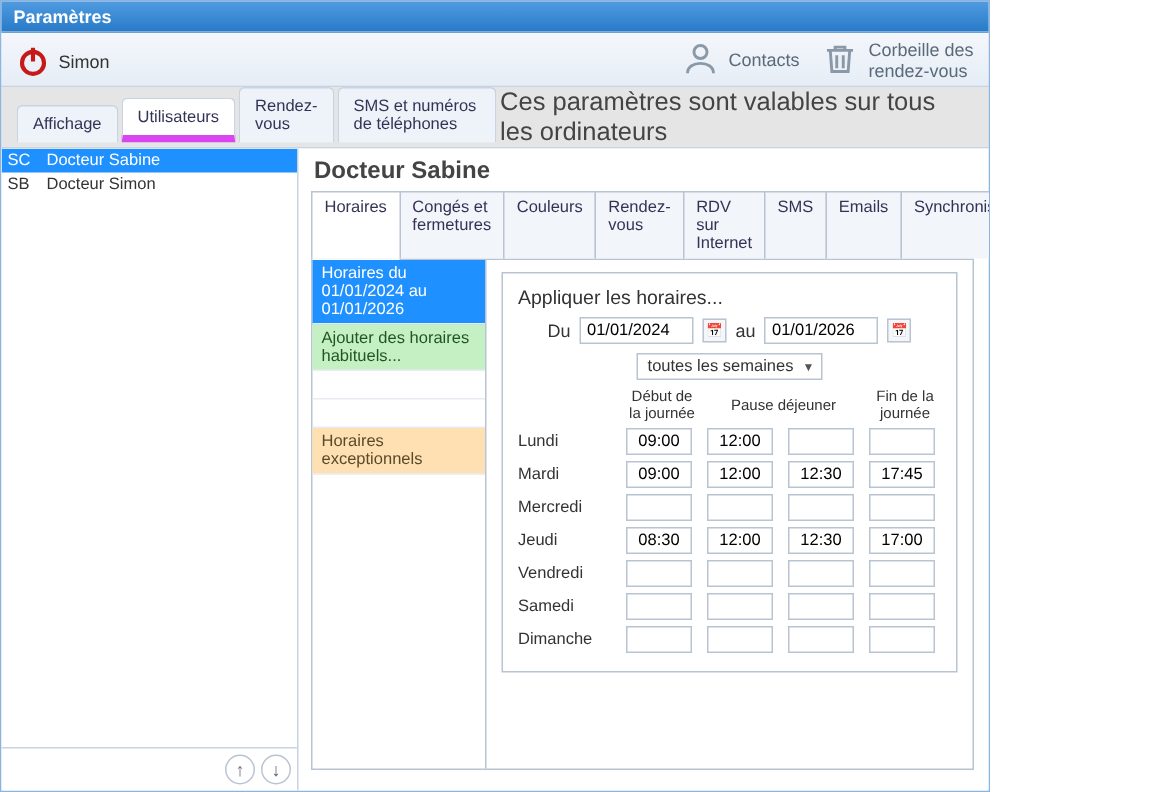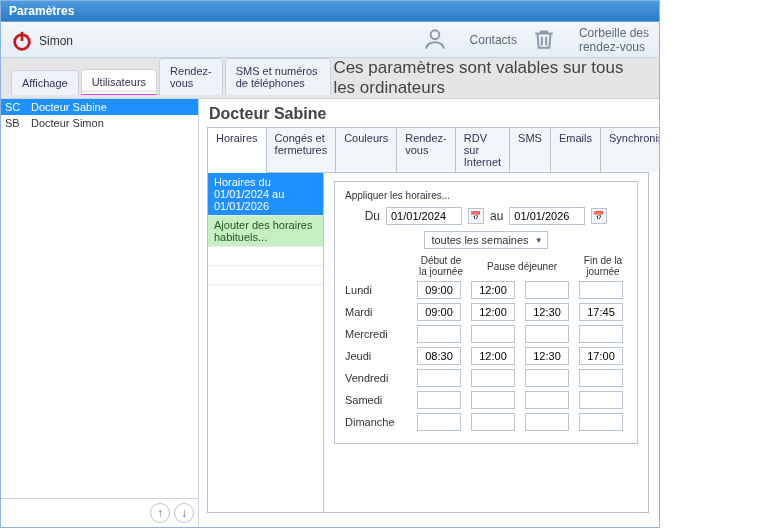--- a/index.html
+++ b/index.html
@@ -32,21 +32,21 @@
     justify-content: space-between;
     padding: 4px 10px 2px 10px;
     background: linear-gradient(#f4f7fb, #e6edf6);
     border-bottom: 1px solid #c8d4e2;
   }
   .toolbar-left { display: flex; align-items: center; gap: 6px; }
   .power-icon { width: 22px; height: 22px; }
   .power-icon svg { display: block; }
   .close-label { color: #333; }
   .toolbar-right { display: flex; gap: 14px; align-items: center; }
-  .tool-btn { display: flex; align-items: center; gap: 22px; color: #5a6a7a; cursor: pointer; }
+  .tool-btn { display: flex; align-items: center; gap: 6px; color: #5a6a7a; cursor: pointer; }
   .tool-btn .lbl { white-space: pre-line; line-height: 1.1; }
   .tool-btn svg { stroke: #8a98a8; }
   .main-tabs-row {
     display: flex;
     justify-content: space-between;
     align-items: flex-start;
     background: #e5e5e5;
     padding: 0 10px;
     border-bottom: 1px solid #c8d4e2;
   }
@@ -59,21 +59,21 @@
     cursor: pointer;
     font-size: 11px;
     border-top-left-radius: 4px;
     border-top-right-radius: 4px;
     margin-bottom: -1px;
     margin-right: 2px;
     color: #335;
   }
   .main-tab.active {
     background: #fff;
-    border-bottom: 1px solid #d946ef;
+    border-bottom: 5px solid #d946ef;
   }
   .footnote {
     font-size: 17px;
     color: #444;
   }
   .body-area {
     flex: 1;
     display: flex;
     overflow: hidden;
     background: #fff;
@@ -149,21 +149,21 @@
   .tree-row.add { background: #c4f0c4; color: #225522; cursor: pointer; }
   .tree-row.exc { background: #ffe0b3; color: #5a4a2a; }
   .apply-panel {
     flex: 1;
     padding: 8px 10px;
   }
   .panel-box {
     border: 1px solid #b8c4d2;
     padding: 8px 10px 12px 10px;
   }
-  .panel-title { font-size: 10px; margin-bottom: 6px; color: #333; }
+  .panel-title { font-size: 13px; margin-bottom: 6px; color: #333; }
   .row { display: flex; align-items: center; gap: 6px; margin-bottom: 6px; }
   .row.center { justify-content: center; }
   .date-input {
     border: 1px solid #b8c4d2;
     padding: 2px 4px;
     width: 76px;
     font-size: 11px;
     font-family: inherit;
   }
   .cal-icon {
@@ -299,20 +299,21 @@
         <div class="sub-tab">Emails</div>
         <div class="sub-tab">Synchronisation</div>
       </div>
 
       <div class="sub-body">
         <div class="schedule-tree">
           <div class="tree-row selected">Horaires du 01/01/2024 au 01/01/2026</div>
           <div class="tree-row add">Ajouter des horaires habituels...</div>
           <div class="tree-row">&nbsp;</div>
           <div class="tree-row">&nbsp;</div>
+          <div class="tree-row exc">Horaires exceptionnels</div>
         </div>
 
         <div class="apply-panel">
           <div class="panel-box">
             <div class="panel-title">Appliquer les horaires...</div>
             <div class="row center">
               <span>Du</span>
               <input class="date-input" value="01/01/2024" style="">
               <span class="cal-icon">📅</span>
               <span>au</span>

